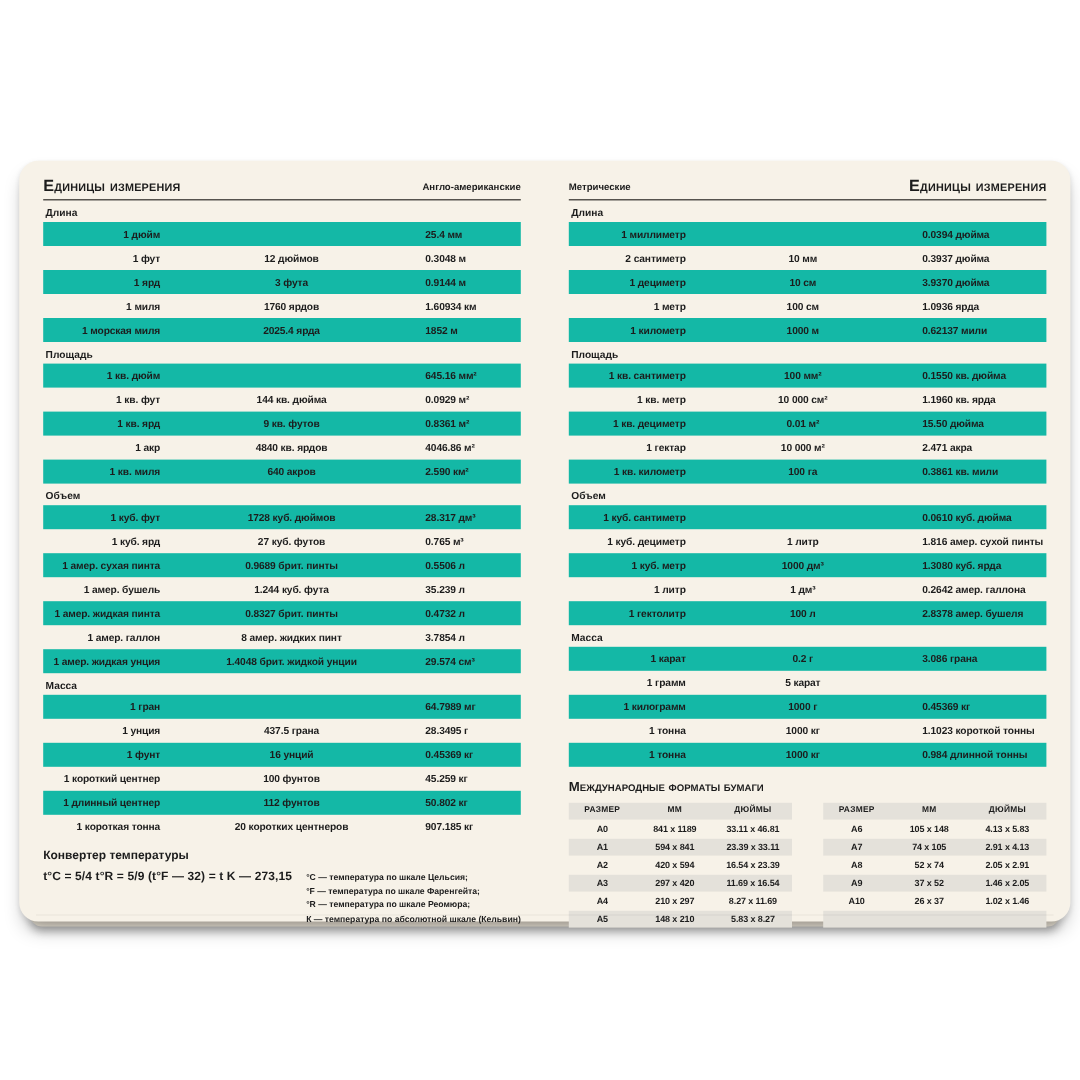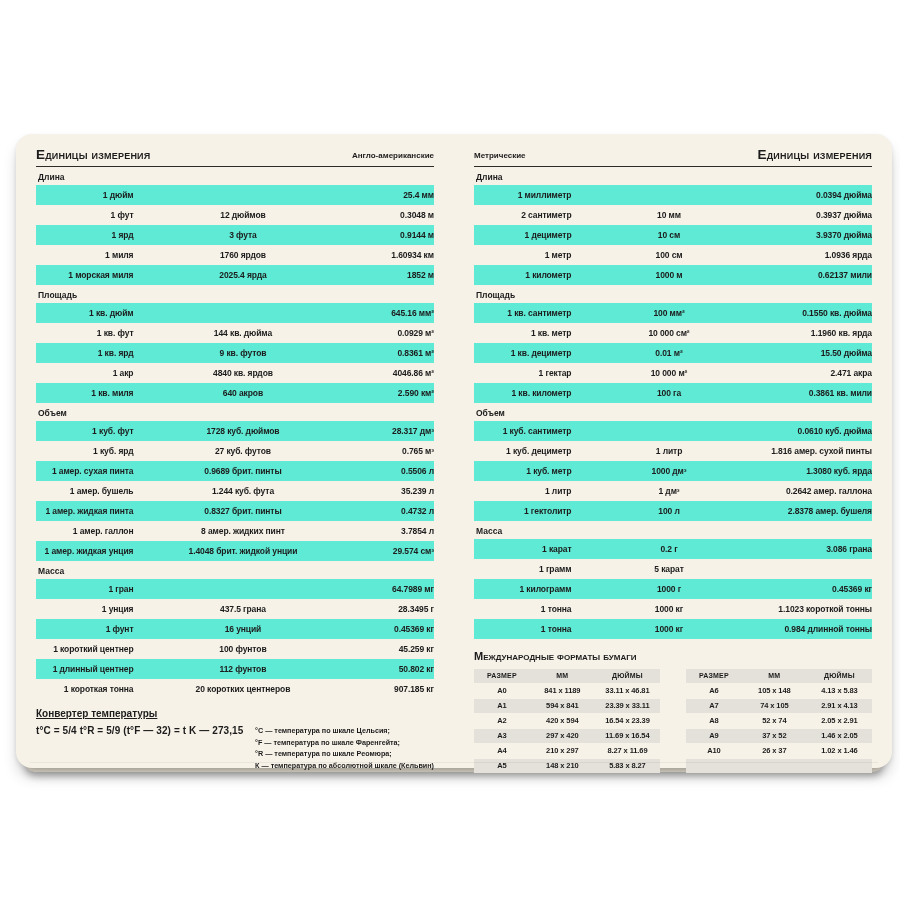--- a/index.html
+++ b/index.html
@@ -35,26 +35,26 @@
     letter-spacing:.2px;line-height:13px;
   }
   .page-sub{font-size:8px;font-weight:700;line-height:10px;}
   .section-label{font-size:8.5px;font-weight:700;line-height:9px;margin:6px 2px 3px 2px;}
   .u-row{
     display:grid;height:20px;line-height:20px;
     font-size:8.5px;font-weight:700;letter-spacing:-.1px;
   }
   .page-left .u-row{grid-template-columns:26% 52% 22%;}
   .page-right .u-row{grid-template-columns:26% 46% 28%;}
-  .u-row.shaded{background:#5eead4;}
+  .u-row.shaded{background:#14b8a6;}
   .u-row .c0{text-align:right;padding-right:6px;white-space:nowrap;}
   .u-row .c1{text-align:center;white-space:nowrap;}
-  .u-row .c2{text-align:right;padding-left:8px;white-space:nowrap;}
+  .u-row .c2{text-align:left;padding-left:8px;white-space:nowrap;}
   .temp-block{margin-top:9px;}
-  .temp-title{font-size:10px;font-weight:700;text-decoration:underline;}
+  .temp-title{font-size:10px;font-weight:700;}
   .temp-cols{display:flex;justify-content:space-between;margin-top:6px;}
   .temp-formula{font-size:10px;font-weight:700;white-space:nowrap;letter-spacing:.1px;}
   .temp-legend{font-size:7.2px;font-weight:700;line-height:11.5px;white-space:nowrap;}
   .paper-block{margin-top:11px;}
   .paper-title{font-size:11px;font-weight:700;font-variant:small-caps;margin-bottom:7px;}
   .paper-tables{display:flex;gap:26px;}
   .ptable{flex:1;}
   .p-row{
     display:grid;grid-template-columns:30% 35% 35%;
     height:14px;line-height:14px;font-size:7.5px;font-weight:700;

